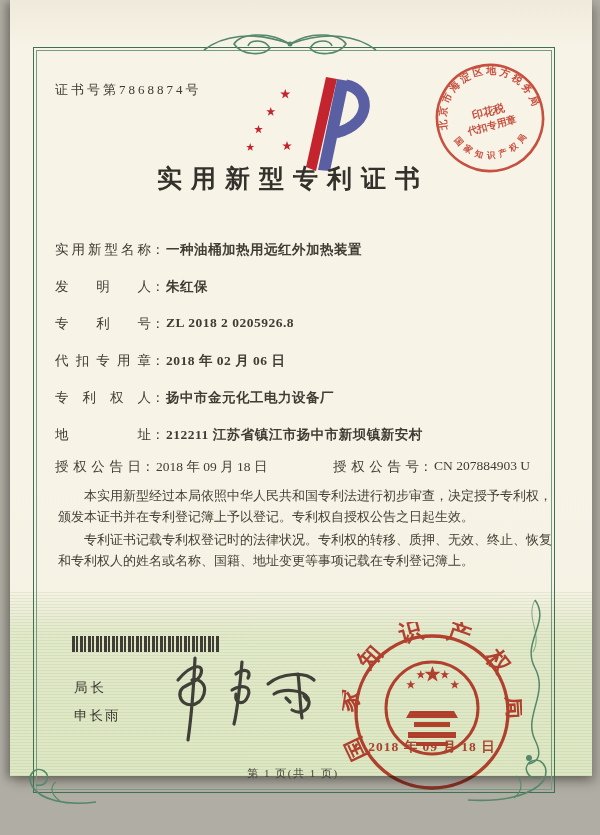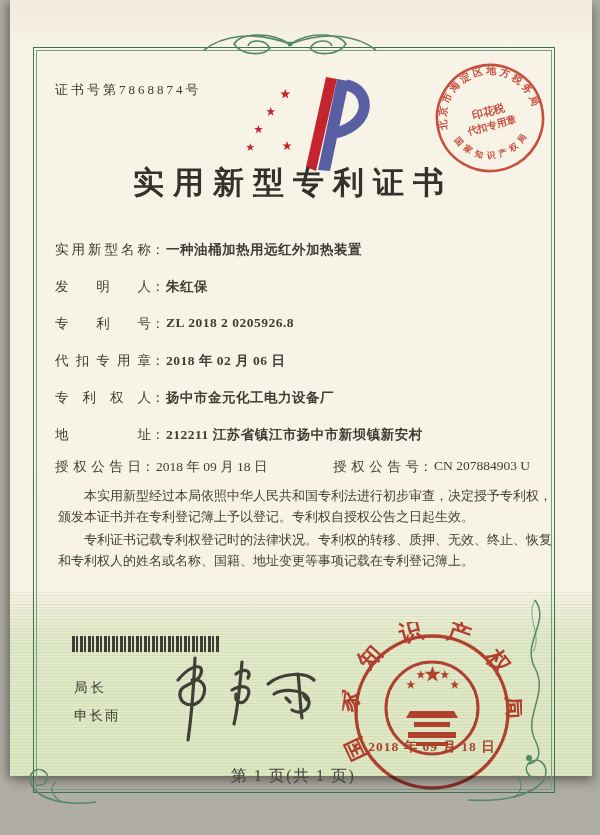--- a/index.html
+++ b/index.html
@@ -12,21 +12,21 @@
   .green-band{position:absolute;left:0;right:0;top:592px;bottom:0;pointer-events:none;
     background:
       repeating-linear-gradient(180deg,rgba(122,168,96,.14) 0 1px,rgba(122,168,96,0) 1px 3px),
       linear-gradient(180deg,rgba(188,214,152,0) 0%,rgba(188,214,152,.32) 22%,rgba(196,220,160,.46) 100%);}
   .frame-outer{position:absolute;left:23px;top:47px;width:520px;height:744px;
     border:1.5px solid #3f7054;}
   .frame-inner{position:absolute;inset:2px;border:1px solid #729d82;}
   .cert-no{position:absolute;left:45px;top:81px;font-size:13px;letter-spacing:3px;color:#3e3b34;}
   .logo{position:absolute;left:228px;top:74px;width:132px;height:102px;}
   .title{position:absolute;left:23px;top:162px;width:520px;text-align:center;
-    font-size:31px;font-weight:bold;letter-spacing:9px;color:#33312b;}
+    font-size:25px;font-weight:bold;letter-spacing:9px;color:#33312b;}
   .fields{position:absolute;left:45px;top:241px;width:502px;font-size:13.5px;color:#413d35;}
   .field-row{display:flex;height:21px;margin-bottom:16px;}
   .f-label{width:96px;text-align:justify;text-align-last:justify;flex:none;}
   .f-colon{flex:none;width:15px;}
   .f-value{flex:1;letter-spacing:.5px;font-weight:bold;}
   .grant-row{position:absolute;left:45px;top:458px;width:502px;font-size:13.5px;color:#413d35;display:flex;}
   .grant-left{display:flex;width:278px;}
   .grant-right{display:flex;}
   .g-label{width:86px;text-align:justify;text-align-last:justify;flex:none;}
   .paras{position:absolute;left:45px;top:483px;width:500px;font-size:13px;line-height:20.6px;
@@ -38,21 +38,21 @@
       repeating-linear-gradient(90deg,#23211c 0 3px,transparent 3px 8px);}
   .signer-title{position:absolute;left:64px;top:679px;font-size:13.5px;letter-spacing:3px;color:#3a372f;}
   .signer-name{position:absolute;left:64px;top:707px;font-size:13.5px;letter-spacing:2px;color:#3a372f;}
   .signature{position:absolute;left:138px;top:650px;width:185px;height:100px;}
   .seal{mix-blend-mode:multiply;}
   .tax-seal{position:absolute;left:420px;top:58px;width:120px;height:120px;transform:rotate(-15deg);opacity:.9;}
   .office-seal{position:absolute;left:332px;top:622px;width:180px;height:180px;opacity:.92;}
   .seal-date{position:absolute;left:0;right:0;top:116px;text-align:center;font-size:13.5px;
     font-weight:bold;letter-spacing:1px;color:#c2392a;}
   .footer{position:absolute;left:23px;top:766px;width:520px;text-align:center;
-    font-size:16px;letter-spacing:1.5px;color:#45423b;}
+    font-size:11px;letter-spacing:1.5px;color:#45423b;}
   .orn{position:absolute;pointer-events:none;}
 </style>
 </head>
 <body>
 
 <svg width="0" height="0" style="position:absolute">
   <defs>
     <path id="star-shape" d="M5 0 L6.18 3.45 L9.76 3.45 L6.9 5.6 L8 9.1 L5 7 L2 9.1 L3.1 5.6 L0.24 3.45 L3.82 3.45 Z"></path>
   </defs>
 </svg>

